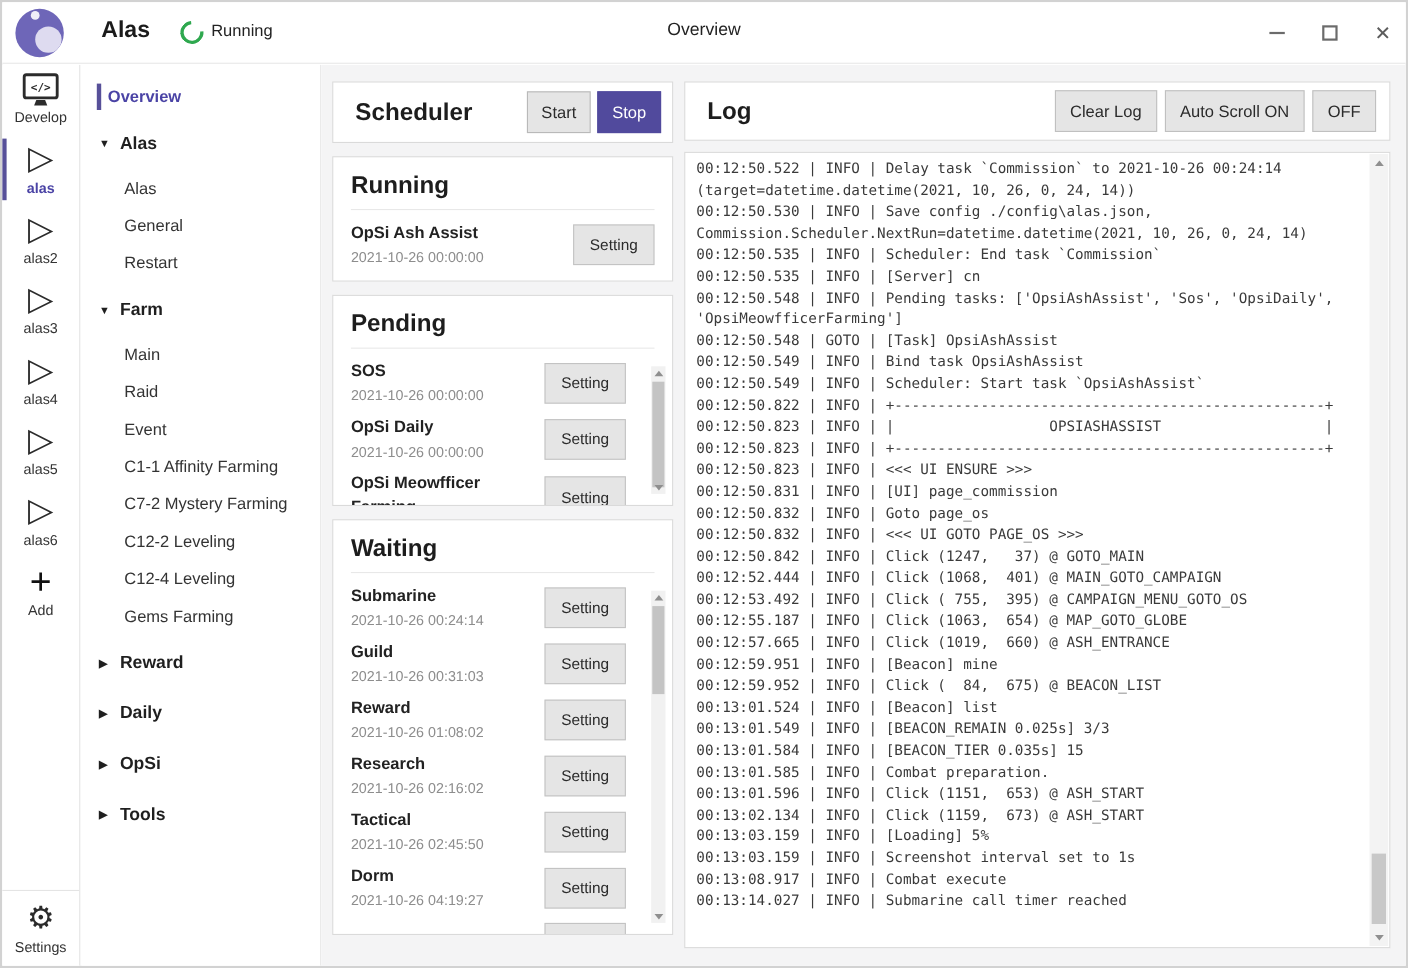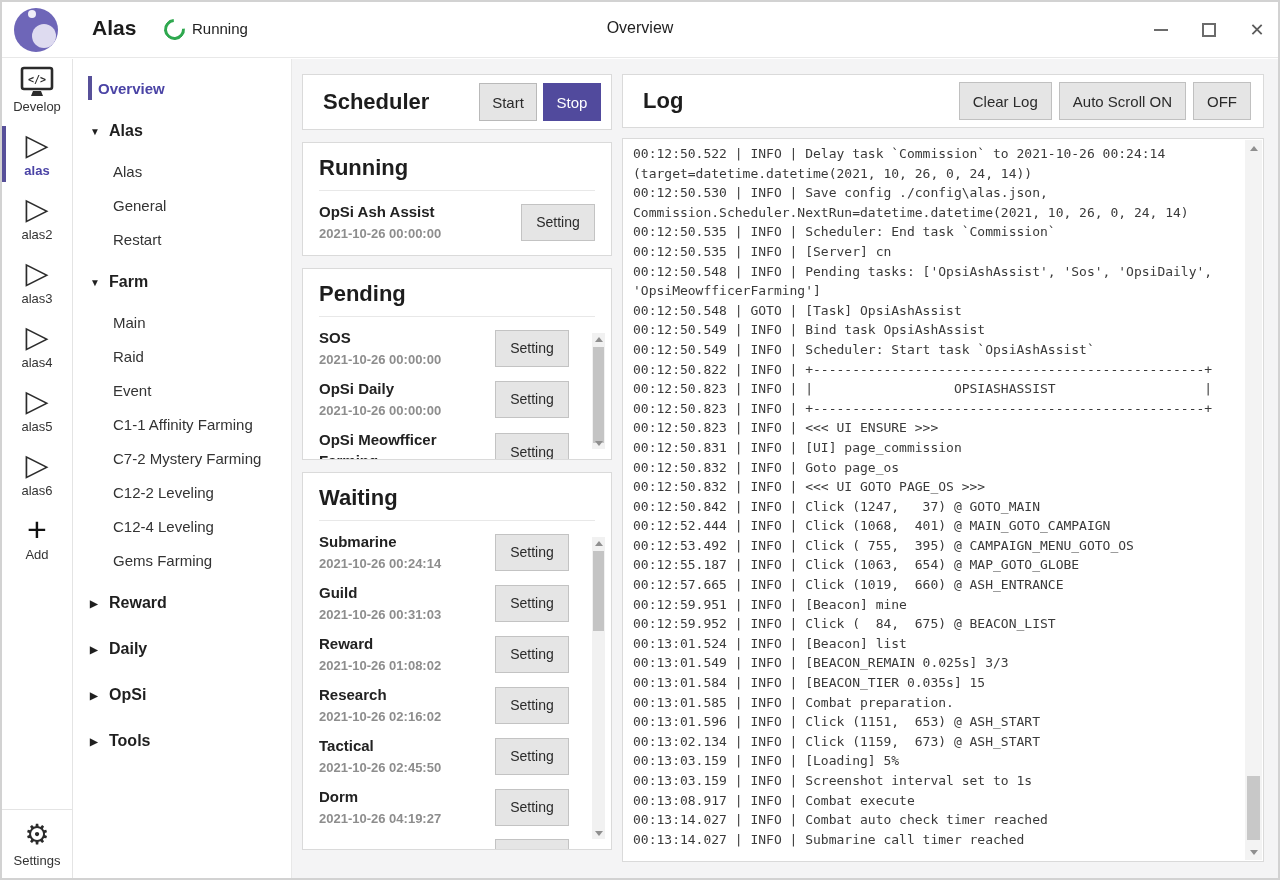--- a/index.html
+++ b/index.html
@@ -57,21 +57,21 @@
   .card { padding:12px 16px; margin-bottom:12px; position:relative; overflow:hidden; }
   .card hr { border:none; border-top:1px solid #e8e8e8; margin:9px 0 10px; }
   .card-running { height:114px; }
   .card-pending { height:192px; }
   .card-waiting { flex:1; }
   .task-list { }
   .task-list.scrollable { margin-right:26px; }
   .task-row { display:flex; align-items:center; margin-bottom:9px; min-height:41px; }
   .task-info { flex:1; padding-right:6px; }
   .task-name { font-size:15px; font-weight:bold; color:#222; line-height:21px; }
-  .task-time { font-size:13px; color:#8d8d8d; line-height:18px; margin-top:3px;font-weight:bold; }
+  .task-time { font-size:13px; color:#8d8d8d; line-height:18px; margin-top:3px; }
   .btn-setting { width:74px; height:37px; font-size:14px; border-color:#c3c3c3; flex:0 0 auto; }
 
   
   .list-sb { position:absolute; right:6px; top:64px; bottom:10px; width:13px; background:#f1f1f1; }
   .list-sb .sb-arrow { position:absolute; left:0; width:13px; height:12px; display:flex; align-items:center; justify-content:center; }
   .sb-tri-up { width:0; height:0; border-left:4px solid transparent; border-right:4px solid transparent; border-bottom:5px solid #8f8f8f; }
   .sb-tri-down { width:0; height:0; border-left:4px solid transparent; border-right:4px solid transparent; border-top:5px solid #8f8f8f; }
   .list-sb .thumb { position:absolute; left:1px; width:11px; background:#c4c4c4; }
 
   
@@ -452,21 +452,20 @@
             <div class="log-line">00:13:01.596 | INFO | Click (1151,  653) @ ASH_START</div>
 
             <div class="log-line">00:13:02.134 | INFO | Click (1159,  673) @ ASH_START</div>
 
             <div class="log-line">00:13:03.159 | INFO | [Loading] 5%</div>
 
             <div class="log-line">00:13:03.159 | INFO | Screenshot interval set to 1s</div>
 
             <div class="log-line">00:13:08.917 | INFO | Combat execute</div>
 
-            <div class="log-line">00:13:14.027 | INFO | Combat auto check timer reached</div>
 
             <div class="log-line">00:13:14.027 | INFO | Submarine call timer reached</div>
           </div>
         <div class="log-sb">
           <div class="sb-arrow" style="top:0">
               <div class="sb-tri-up"></div>
             </div>
           <div class="thumb" style="bottom:20px; height:64px;"></div>
           <div class="sb-arrow" style="bottom:0">
               <div class="sb-tri-down"></div>

